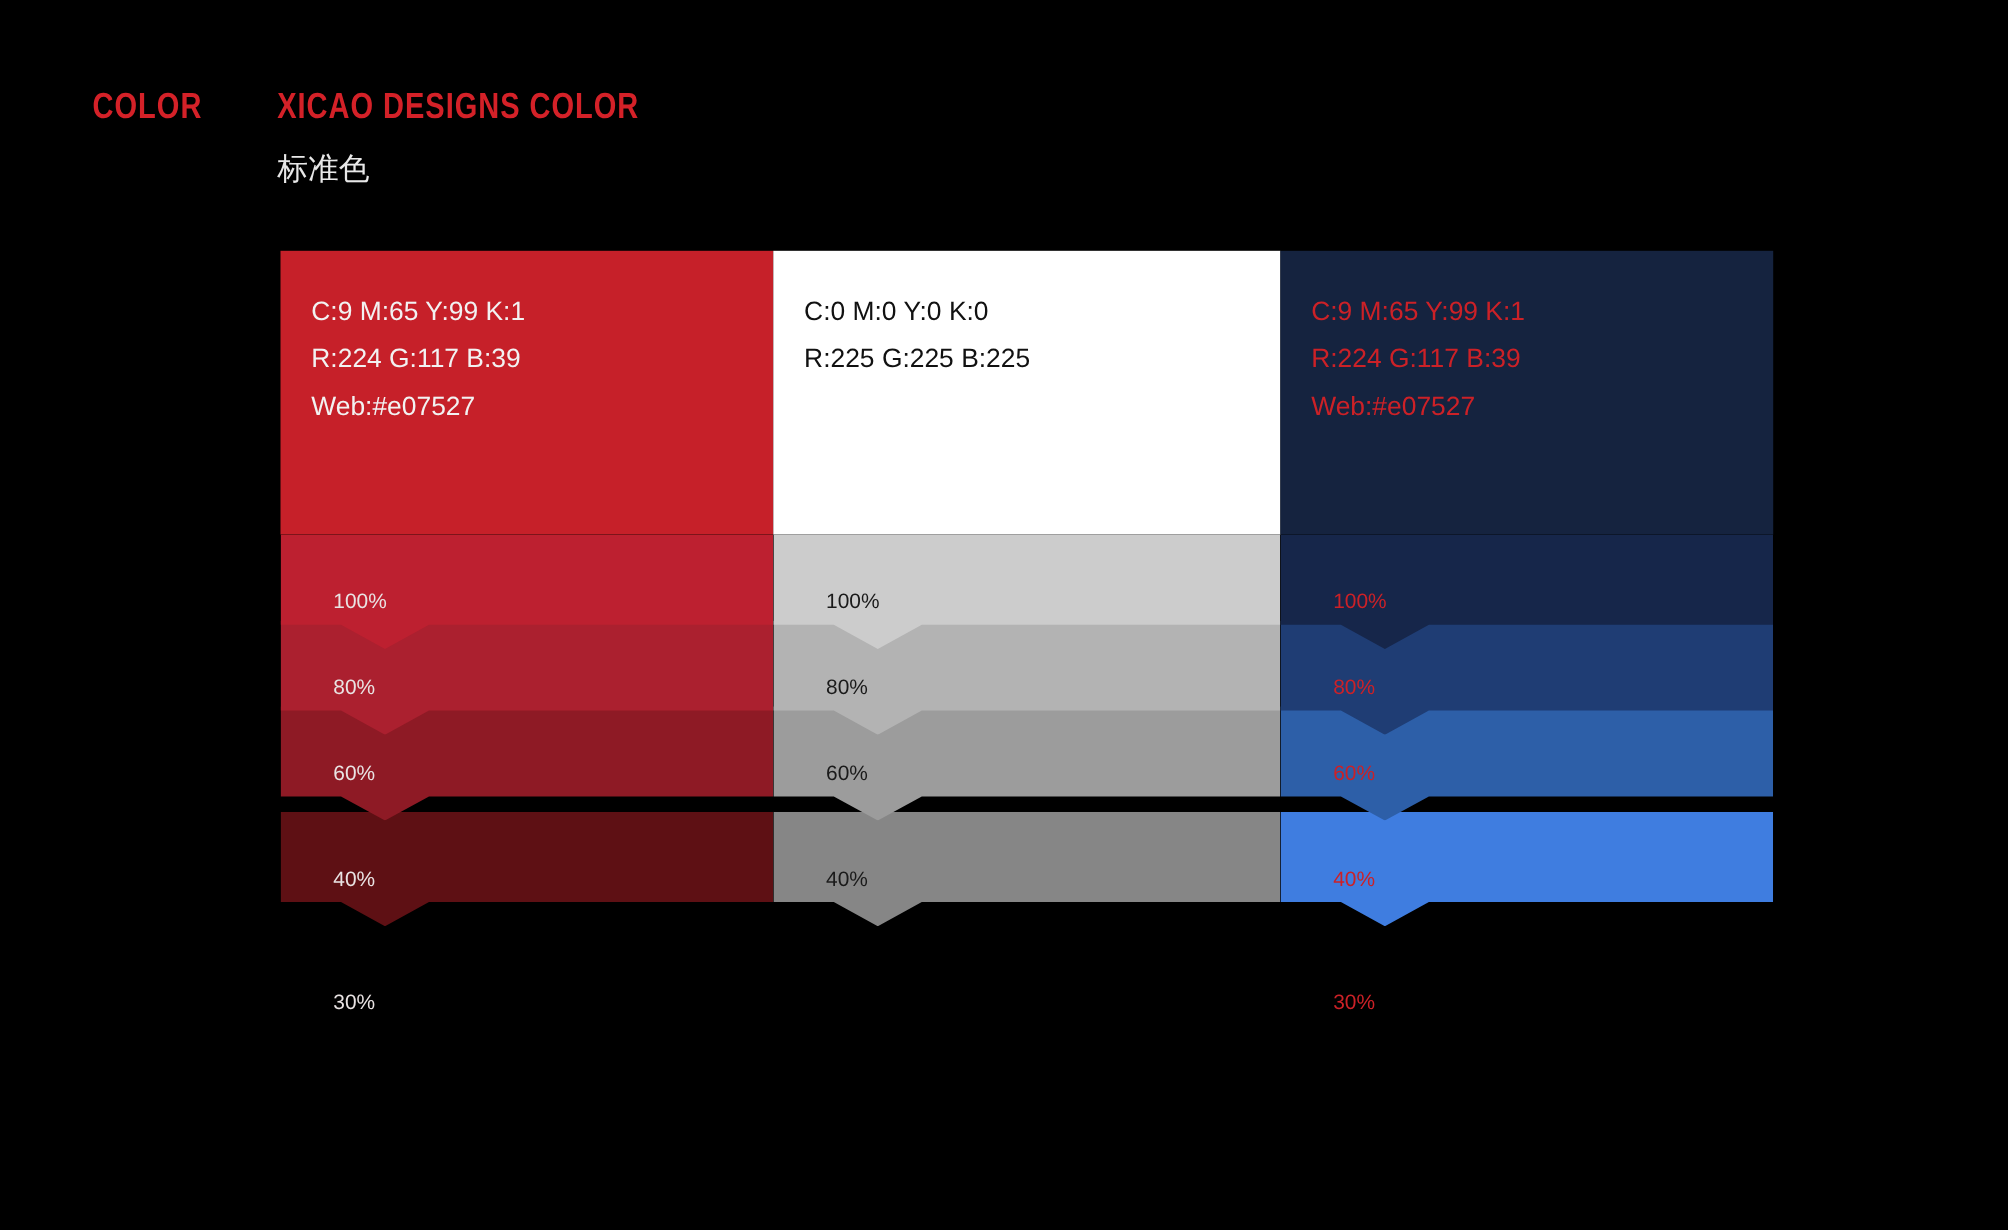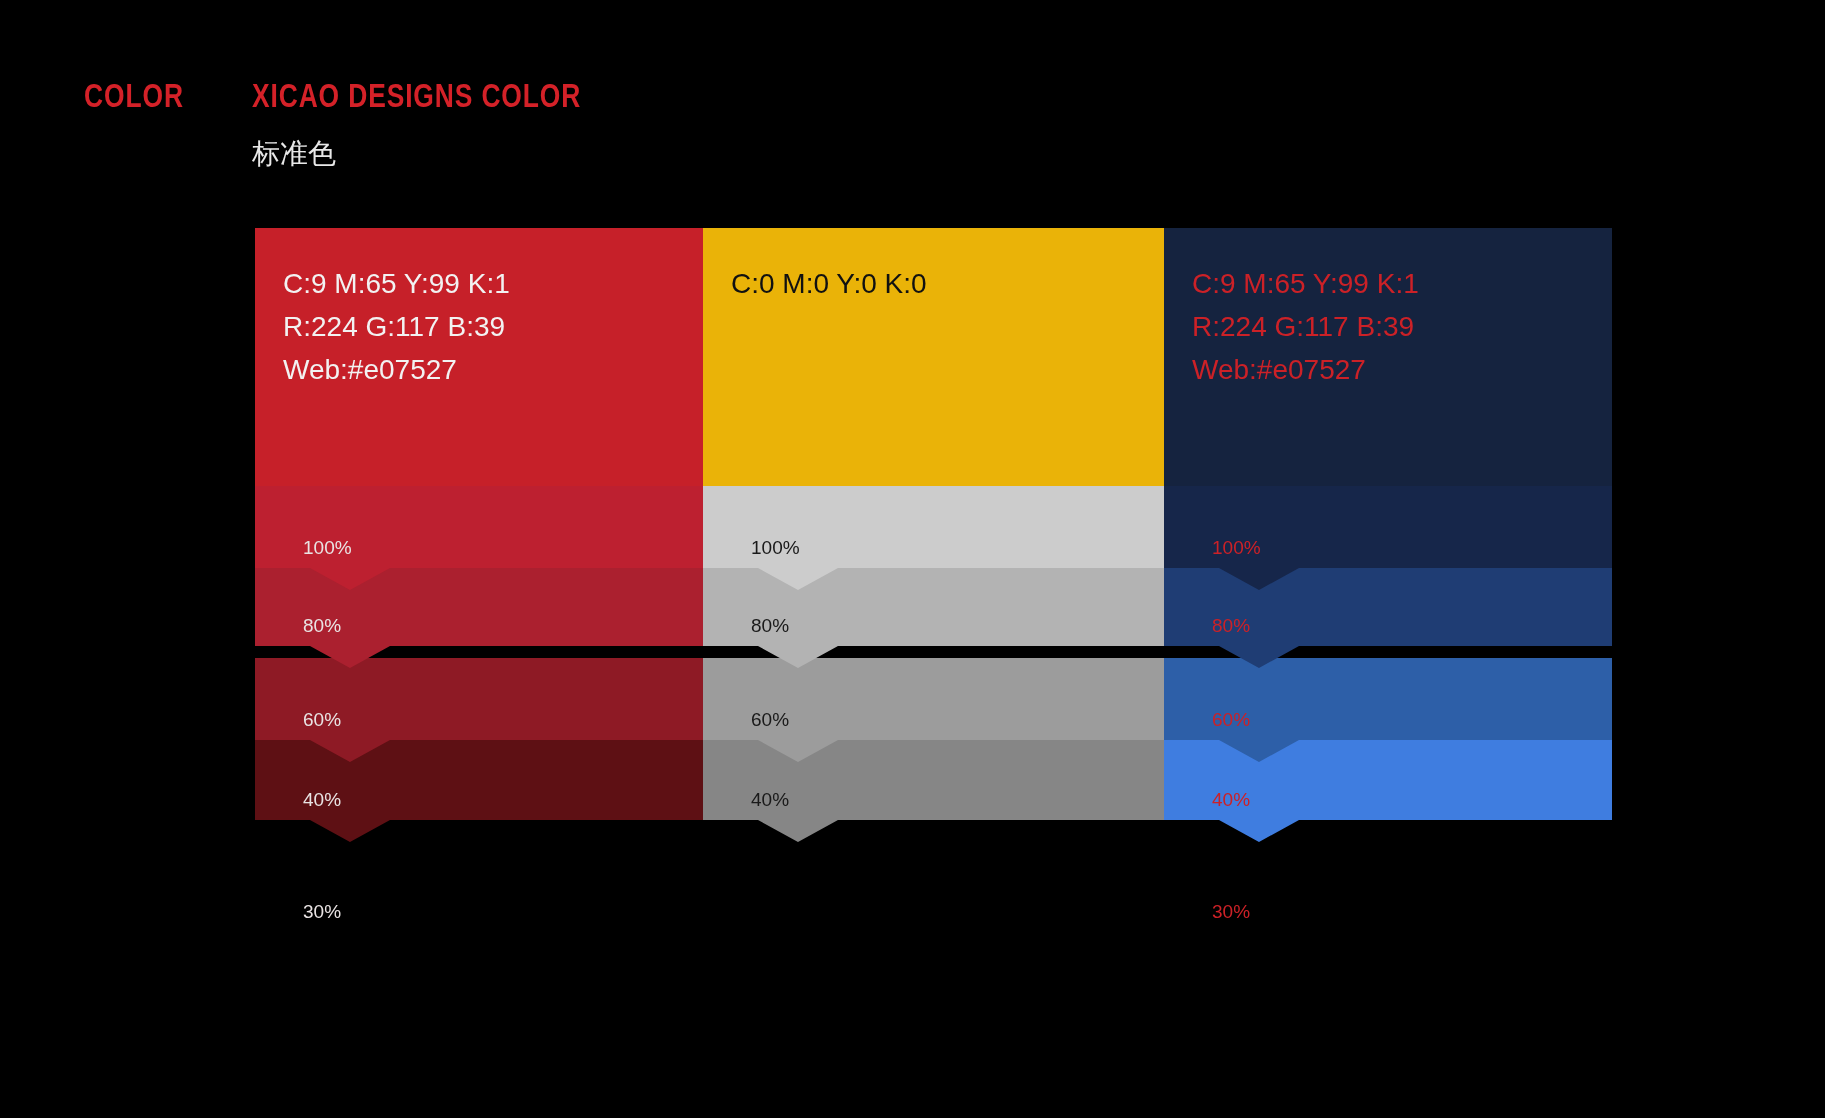--- a/index.html
+++ b/index.html
@@ -39,35 +39,35 @@
   #palette { position:absolute; left:255px; top:228px; width:1357px; height:580px; }
 
   .col { position:absolute; top:0; width:449px; height:580px; }
   .col.c0 { left:0px;   width:448px; }
   .col.c1 { left:448px; width:461px; }
   .col.c2 { left:909px; width:448px; }
 
   
   .swatch-head { position:absolute; left:0; top:0; width:100%; height:258px; }
   .info { position:absolute; left:28px; top:34px; line-height:43px; }
-  .info .line { font-size:28px; white-space:nowrap; }
+  .info .line { font-size:24px; white-space:nowrap; }
 
   
   .bands { position:absolute; left:0; top:258px; width:100%; height:322px; }
   .band {
     position:absolute; left:0; width:100%; height:104px;
   }
   .band .pct {
     position:absolute; left:0; top:51px; width:100%;
     text-align:left; padding-left:53px;
     font-size:19px; white-space:nowrap;
   }
   .band.b0 { top:0px; }
   .band.b1 { top:78px; }
-  .band.b2 { top:172px; }
+  .band.b2 { top:156px; }
   .band.b3 { top:252px; }
 
   .pct-last {
     position:absolute; top:415px; left:0; width:100%;
     text-align:left; padding-left:53px;
     font-size:19px; white-space:nowrap;
   }
 </style>
 </head>
 <body style="background: rgb(0, 0, 0);">
@@ -97,23 +97,24 @@
           <div class="band b2" style="background: rgb(142, 26, 37); clip-path: polygon(0% 0%, 100% 0%, 100% 78.846%, 30.134% 78.846%, 21.205% 100%, 12.277% 78.846%, 0% 78.846%); z-index: 8;">
             <div class="pct" style="color: rgb(233, 227, 227); padding-left: 48px;">60%</div>
           </div>
           <div class="band b3" style="background: rgb(94, 16, 20); clip-path: polygon(0% 0%, 100% 0%, 100% 78.846%, 30.134% 78.846%, 21.205% 100%, 12.277% 78.846%, 0% 78.846%); z-index: 7;">
             <div class="pct" style="color: rgb(233, 227, 227); padding-left: 48px;">40%</div>
           </div>
           <div class="pct-last" style="color: rgb(233, 227, 227); padding-left: 48px;">30%</div>
         </div>
       </div>
       <div class="col c1">
-        <div class="swatch-head" style="background: #eab308; padding-left: 24px;">
+        <div class="swatch-head" style="background: #ffffff; padding-left: 24px;">
           <div class="info">
             <div class="line" style="color: rgb(17, 17, 17);">C:0  M:0 Y:0  K:0</div>
+            <div class="line" style="color: rgb(17, 17, 17);">R:225  G:225  B:225</div>
           </div>
         </div>
         <div class="bands">
           <div class="band b0" style="background: rgb(204, 204, 204); clip-path: polygon(0% 0%, 100% 0%, 100% 78.846%, 29.284% 78.846%, 20.607% 100%, 11.931% 78.846%, 0% 78.846%); z-index: 10;">
             <div class="pct" style="color: rgb(26, 26, 26); padding-left: 48px;">100%</div>
           </div>
           <div class="band b1" style="background: rgb(179, 179, 179); clip-path: polygon(0% 0%, 100% 0%, 100% 78.846%, 29.284% 78.846%, 20.607% 100%, 11.931% 78.846%, 0% 78.846%); z-index: 9;">
             <div class="pct" style="color: rgb(26, 26, 26); padding-left: 48px;">80%</div>
           </div>
           <div class="band b2" style="background: rgb(156, 156, 156); clip-path: polygon(0% 0%, 100% 0%, 100% 78.846%, 29.284% 78.846%, 20.607% 100%, 11.931% 78.846%, 0% 78.846%); z-index: 8;">

